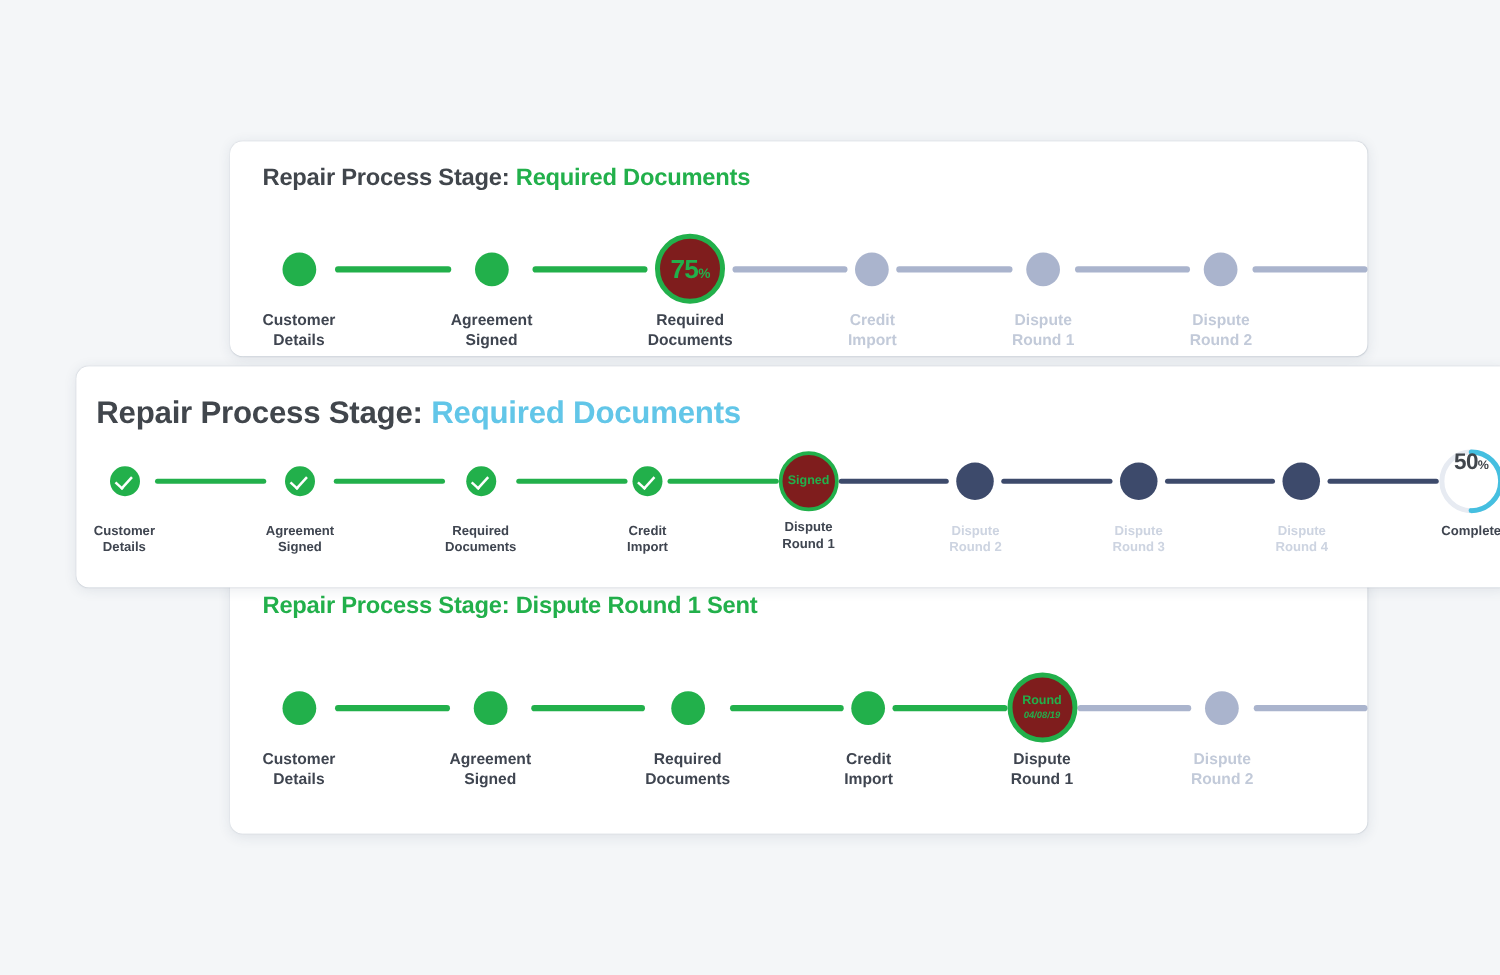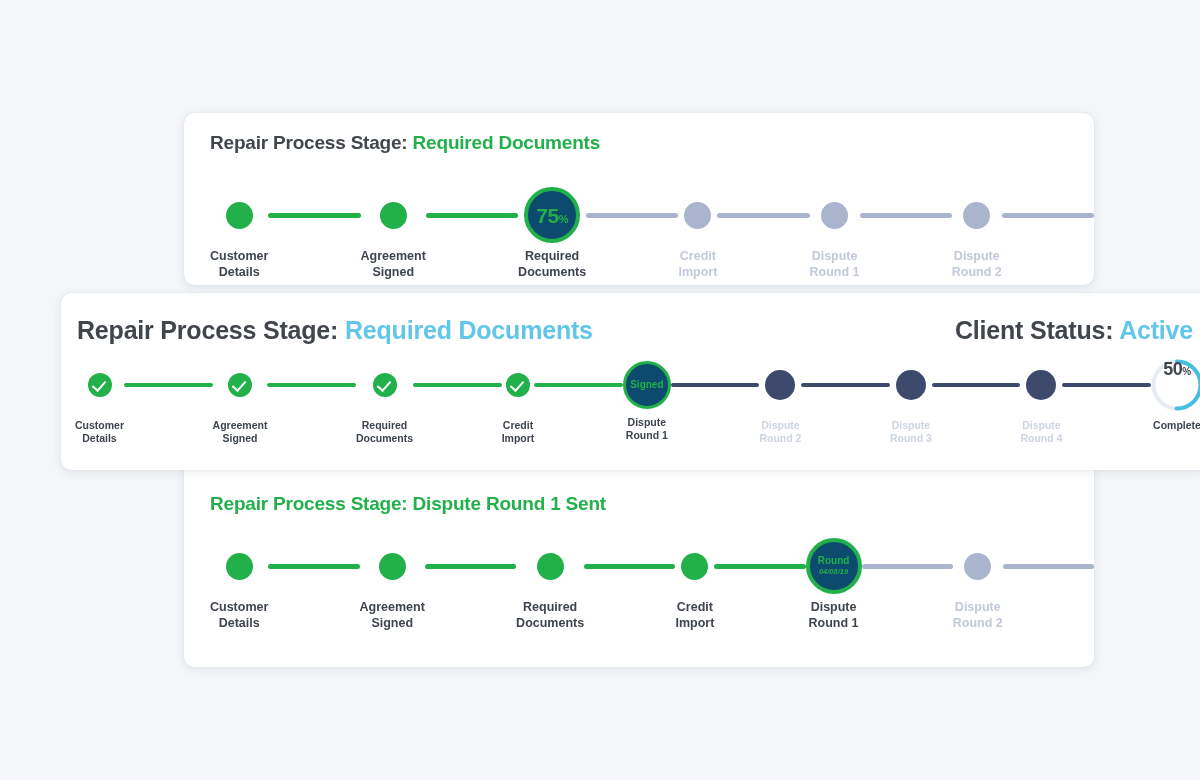--- a/index.html
+++ b/index.html
@@ -38,21 +38,21 @@
   
   .card-header {
     position: absolute;
     white-space: nowrap;
     font-weight: bold;
     letter-spacing: -0.2px;
   }
 
   #card-top .card-header    { left: 26px; top: 19px; font-size: 19px; }
   #card-middle .card-header { left: 16px; top: 23px; font-size: 25px; }
-  #card-bottom .card-header { left: 26px; top: 33px; font-size: 19px; }
+  #card-bottom .card-header { left: 26px; top: 14px; font-size: 19px; }
 
   .hdr-label  { color: #41464c; }
   .hdr-value-green { color: #22b04b; }
   .hdr-value-blue  { color: #62c6e8; }
   .hdr-all-green   { color: #22b04b; }
 
   .client-status {
     position: absolute;
     right: 16px;
     top: 23px;
@@ -117,21 +117,21 @@
     transform: rotate(42deg);
   }
 
   
   .ring {
     border-radius: 50%;
     display: flex;
     flex-direction: column;
     align-items: center;
     justify-content: center;
-    background: #0c4a6e;
+    background: #7f1d1d;
     line-height: 1;
   }
   .ring.big   { width: 56px; height: 56px; border: 4px solid #22b04b; }
   .ring.mid   { width: 48px; height: 48px; border: 3px solid #22b04b; }
 
   .ring-pct {
     font-size: 21px;
     font-weight: bold;
     color: #22b04b;
     letter-spacing: -0.5px;
@@ -291,24 +291,20 @@
 
     </div>
   </div>
 
   <div class="card" id="card-middle">
     <div class="card-header">
       <span class="hdr-label">Repair Process Stage:</span>
       <span class="hdr-value-blue">Required Documents</span>
     </div>
 
-    <div class="client-status">
-      <span class="hdr-label">Client Status:</span>
-      <span class="hdr-value-blue">Active</span>
-    </div>
 
     <div class="track">
 
       <div class="step">
         <div class="node-wrap">
           <span class="check"></span>
         </div>
         <div class="step-label lbl-dark">
           <div>Customer</div>
           <div>Details</div>

